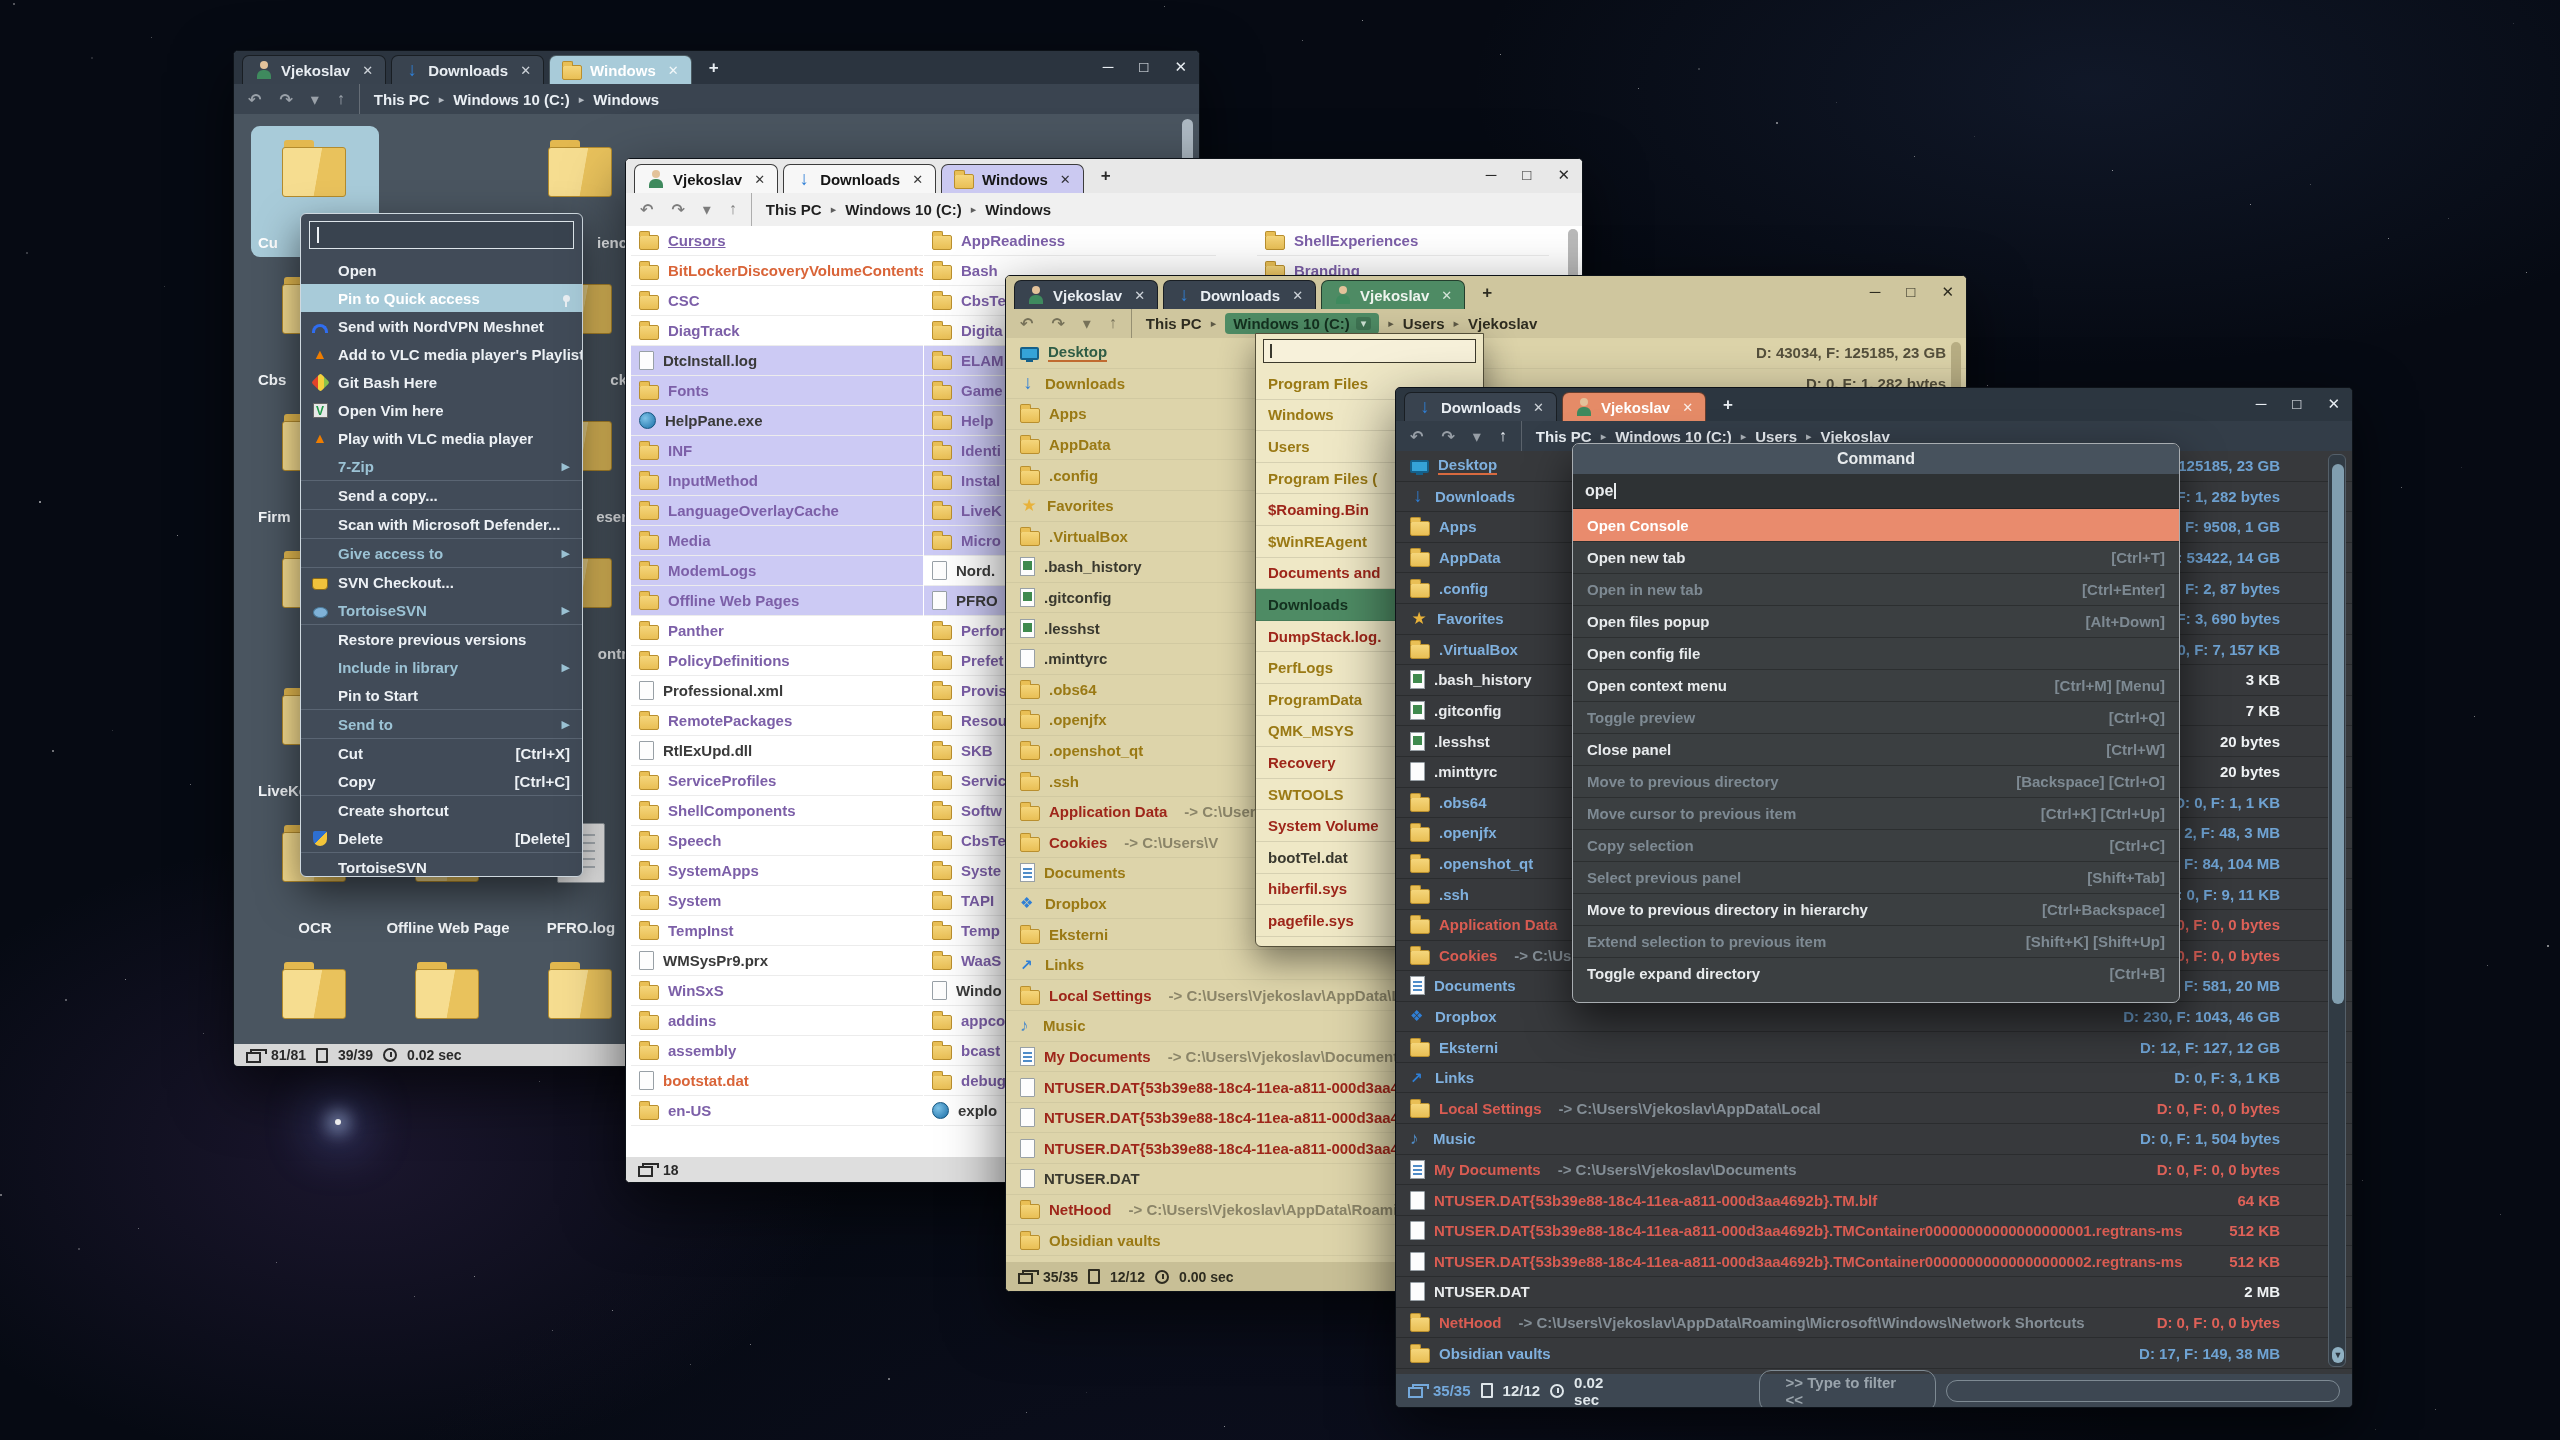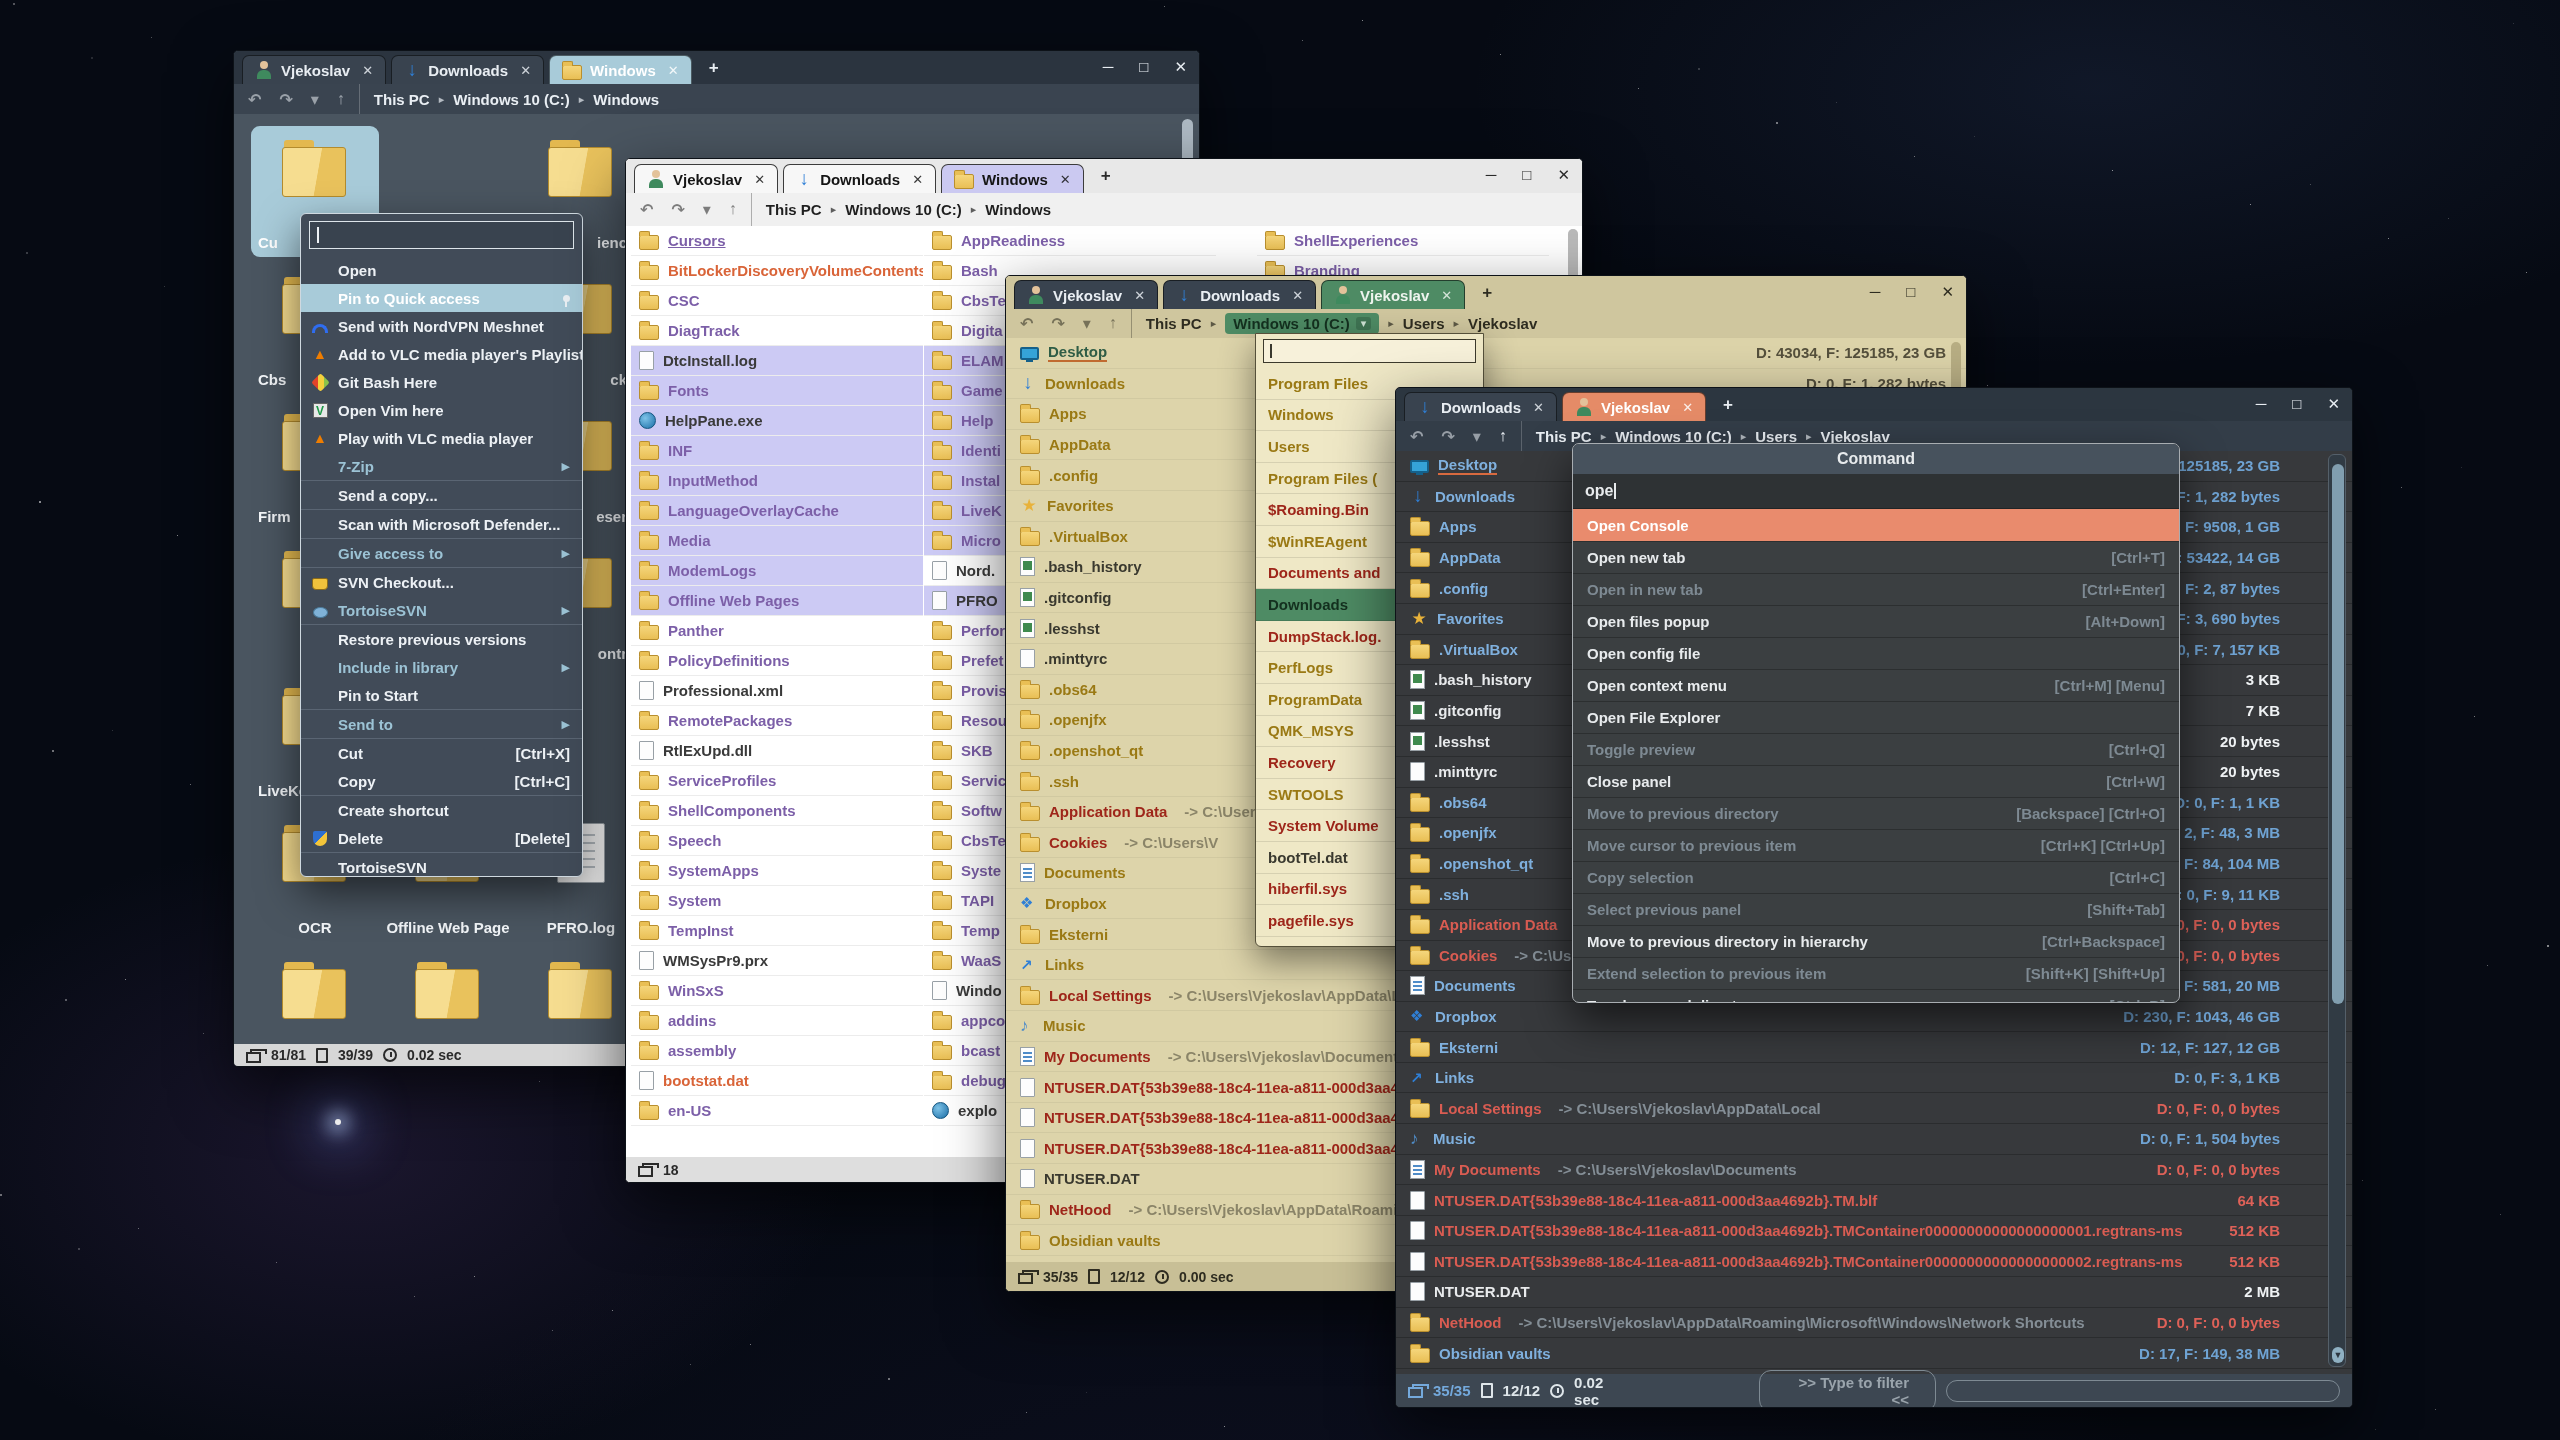--- a/index.html
+++ b/index.html
@@ -179,21 +179,21 @@
   .ic-svn{width:16px;height:12px;background:#f0c23c;border:1px solid #8a6a1a;border-radius:2px 2px 4px 4px;margin-top:3px;}
   .ic-tortoise{width:15px;height:11px;background:#7fb2d8;border:1px solid #4a7a9a;border-radius:50%;margin-top:4px;}
   .ic-stack{width:15px;height:11px;border:2px solid currentColor;margin-top:4px;}
   .ic-stack::before{content:"";position:absolute;left:2px;top:-5px;width:13px;height:3px;border:2px solid currentColor;border-bottom:none;}
   .ic-page{width:12px;height:15px;border:2px solid currentColor;border-radius:1px;}
   .ic-clock{width:14px;height:14px;border:2px solid currentColor;border-radius:50%;}
   .ic-clock::after{content:"";position:absolute;left:5px;top:2px;width:2px;height:5px;background:currentColor;}
 
   .caret{display:inline-block;width:2px;height:16px;background:currentColor;margin-left:1px;}
   .scroll{position:absolute;border-radius:6px;}
-  .fbtn{border:1px solid #7e8a93;border-radius:12px;color:#9aa4ac;padding:3px 26px;font-size:15px;text-align:right;}
+  .fbtn{border:1px solid #7e8a93;border-radius:12px;color:#9aa4ac;padding:3px 26px;font-size:15px;}
   .htrack{border:1px solid #7e8a93;border-radius:11px;height:20px;}
 </style>
 </head>
 <body>
 
 <div id="stage">
 
   <div class="win t-slate" id="w1" style="left:233px;top:50px;width:967px;height:1017px;z-index:10;">
     <div class="tabbar" id="w1tabs">
         <div class="tab">
@@ -1120,23 +1120,20 @@
         <div class="pitem">
           <span>Open files popup</span>
           <span class="pshort">[Alt+Down]</span>
         </div>
         <div class="pitem">
           <span>Open config file</span>
         </div>
         <div class="pitem">
           <span>Open context menu</span>
           <span class="pshort">[Ctrl+M] [Menu]</span>
-        </div>
-        <div class="pitem">
-          <span>Open File Explorer</span>
         </div>
         <div class="pitem muted">
           <span>Toggle preview</span>
           <span class="pshort">[Ctrl+Q]</span>
         </div>
         <div class="pitem">
           <span>Close panel</span>
           <span class="pshort">[Ctrl+W]</span>
         </div>
         <div class="pitem muted">

